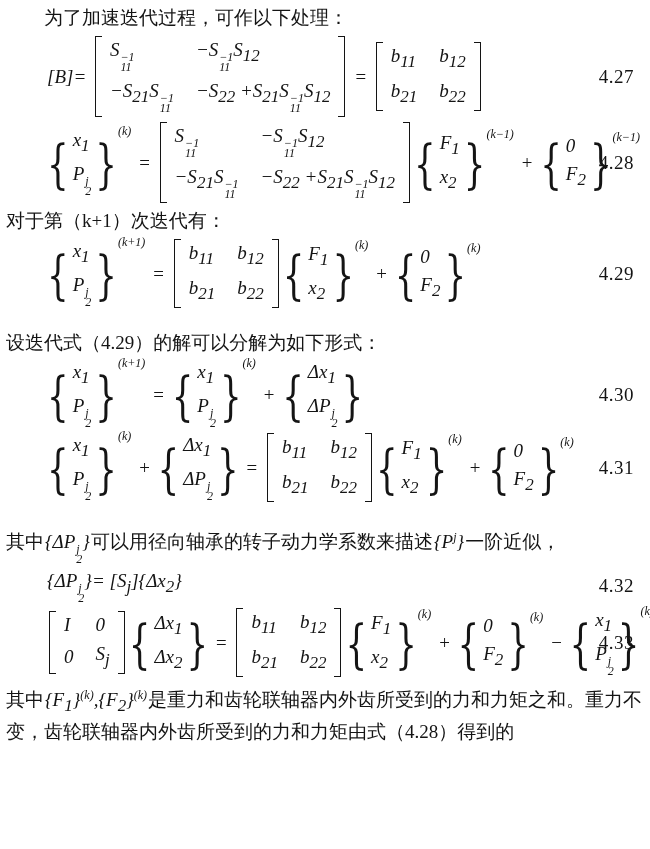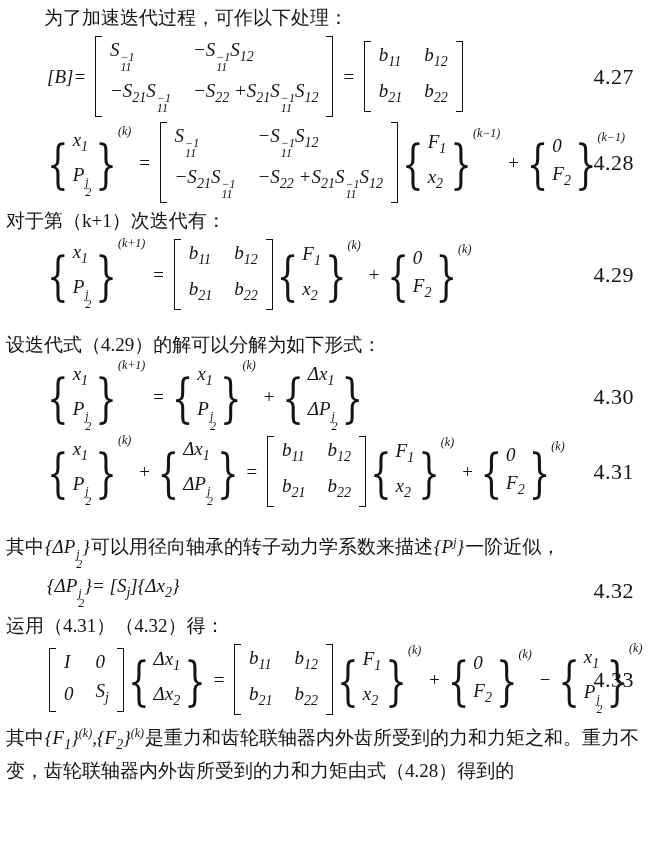--- a/index.html
+++ b/index.html
@@ -19,26 +19,26 @@
 
   
   .eq{
     position:relative;display:flex;align-items:center;
     padding-left:40px;padding-right:60px;margin:5px 0;
     font-size:19px;font-style:italic;min-height:34px;
   }
   .eq.gap{margin-bottom:22px;}
   .eq-num{
     position:absolute;right:10px;top:50%;transform:translateY(-50%);
-    font-style:normal;font-size:22px;letter-spacing:0.5px;text-align:center;
+    font-style:normal;font-size:19px;letter-spacing:0.5px;text-align:center;
   }
   .mrun{white-space:pre;padding:0 1px;}
 
   
-  .msub{font-size:14px;vertical-align:-5px;font-style:italic;}
+  .msub{font-size:17px;vertical-align:-5px;font-style:italic;}
   .msup{font-size:12px;vertical-align:7px;font-style:italic;}
   .ss{
     display:inline-flex;flex-direction:column;align-items:flex-start;
     font-size:12px;line-height:10px;vertical-align:-5px;margin-left:1px;
   }
   .ss-t,.ss-b{display:block;}
 
   
   .vec{display:inline-flex;align-items:center;margin:0 1px;}
   .vec-rows{display:flex;flex-direction:column;row-gap:7px;padding:0 3px;}
@@ -261,21 +261,20 @@
         <span class="brace">}</span>
         <span class="vec-sup">(k)</span>
       </span>
       <span class="eq-num">4.31</span>
     </div>
     <div class="para"><span class="cn">其中</span><span class="mathseg"><span class="mrun">{ΔP<span class="ss"><span class="ss-t">j</span><span class="ss-b">2</span></span>}</span></span><span class="cn">可以用径向轴承的转子动力学系数来描述</span><span class="mathseg"><span class="mrun">{P<span class="msup">j</span>}</span></span><span class="cn">一阶近似，</span></div>
     <div class="eq">
       <span class="mrun">{ΔP<span class="ss"><span class="ss-t">j</span><span class="ss-b">2</span></span>}= [S<span class="msub">j</span>]{Δx<span class="msub">2</span>}</span>
       <span class="eq-num">4.32</span>
     </div>
-    <div class="para"><span class="cn">运用（4.31）（4.32）得：</span></div>
     <div class="eq">
       <span class="matx">
         <span class="sqb sqb-l"></span>
         <span class="mat-grid">
           <span class="mcell"><span class="mrun">I</span></span>
           <span class="mcell"><span class="mrun">0</span></span>
           <span class="mcell"><span class="mrun">0</span></span>
           <span class="mcell"><span class="mrun">S<span class="msub">j</span></span></span>
         </span>
         <span class="sqb sqb-r"></span>

